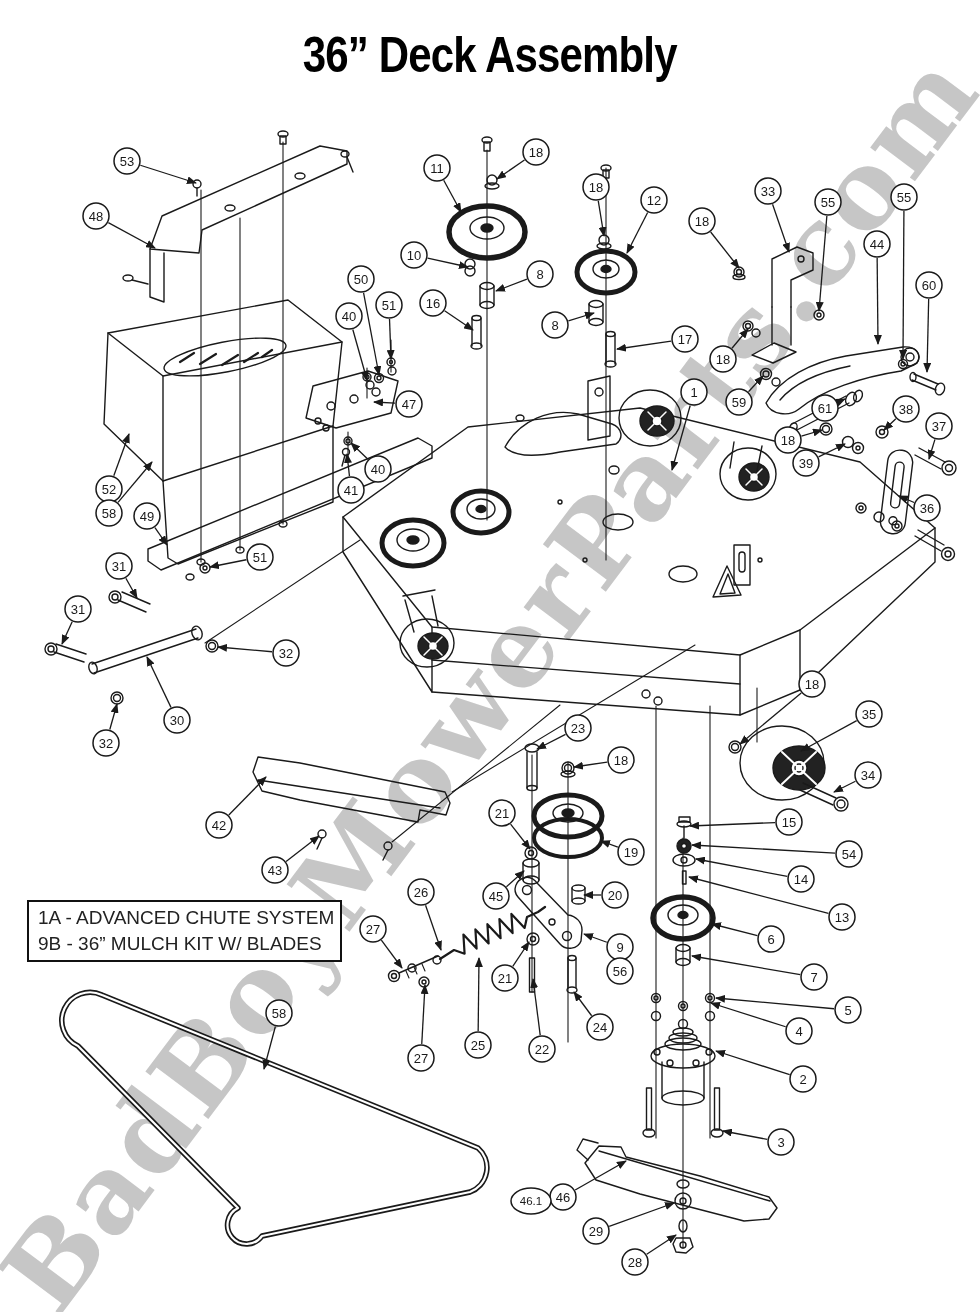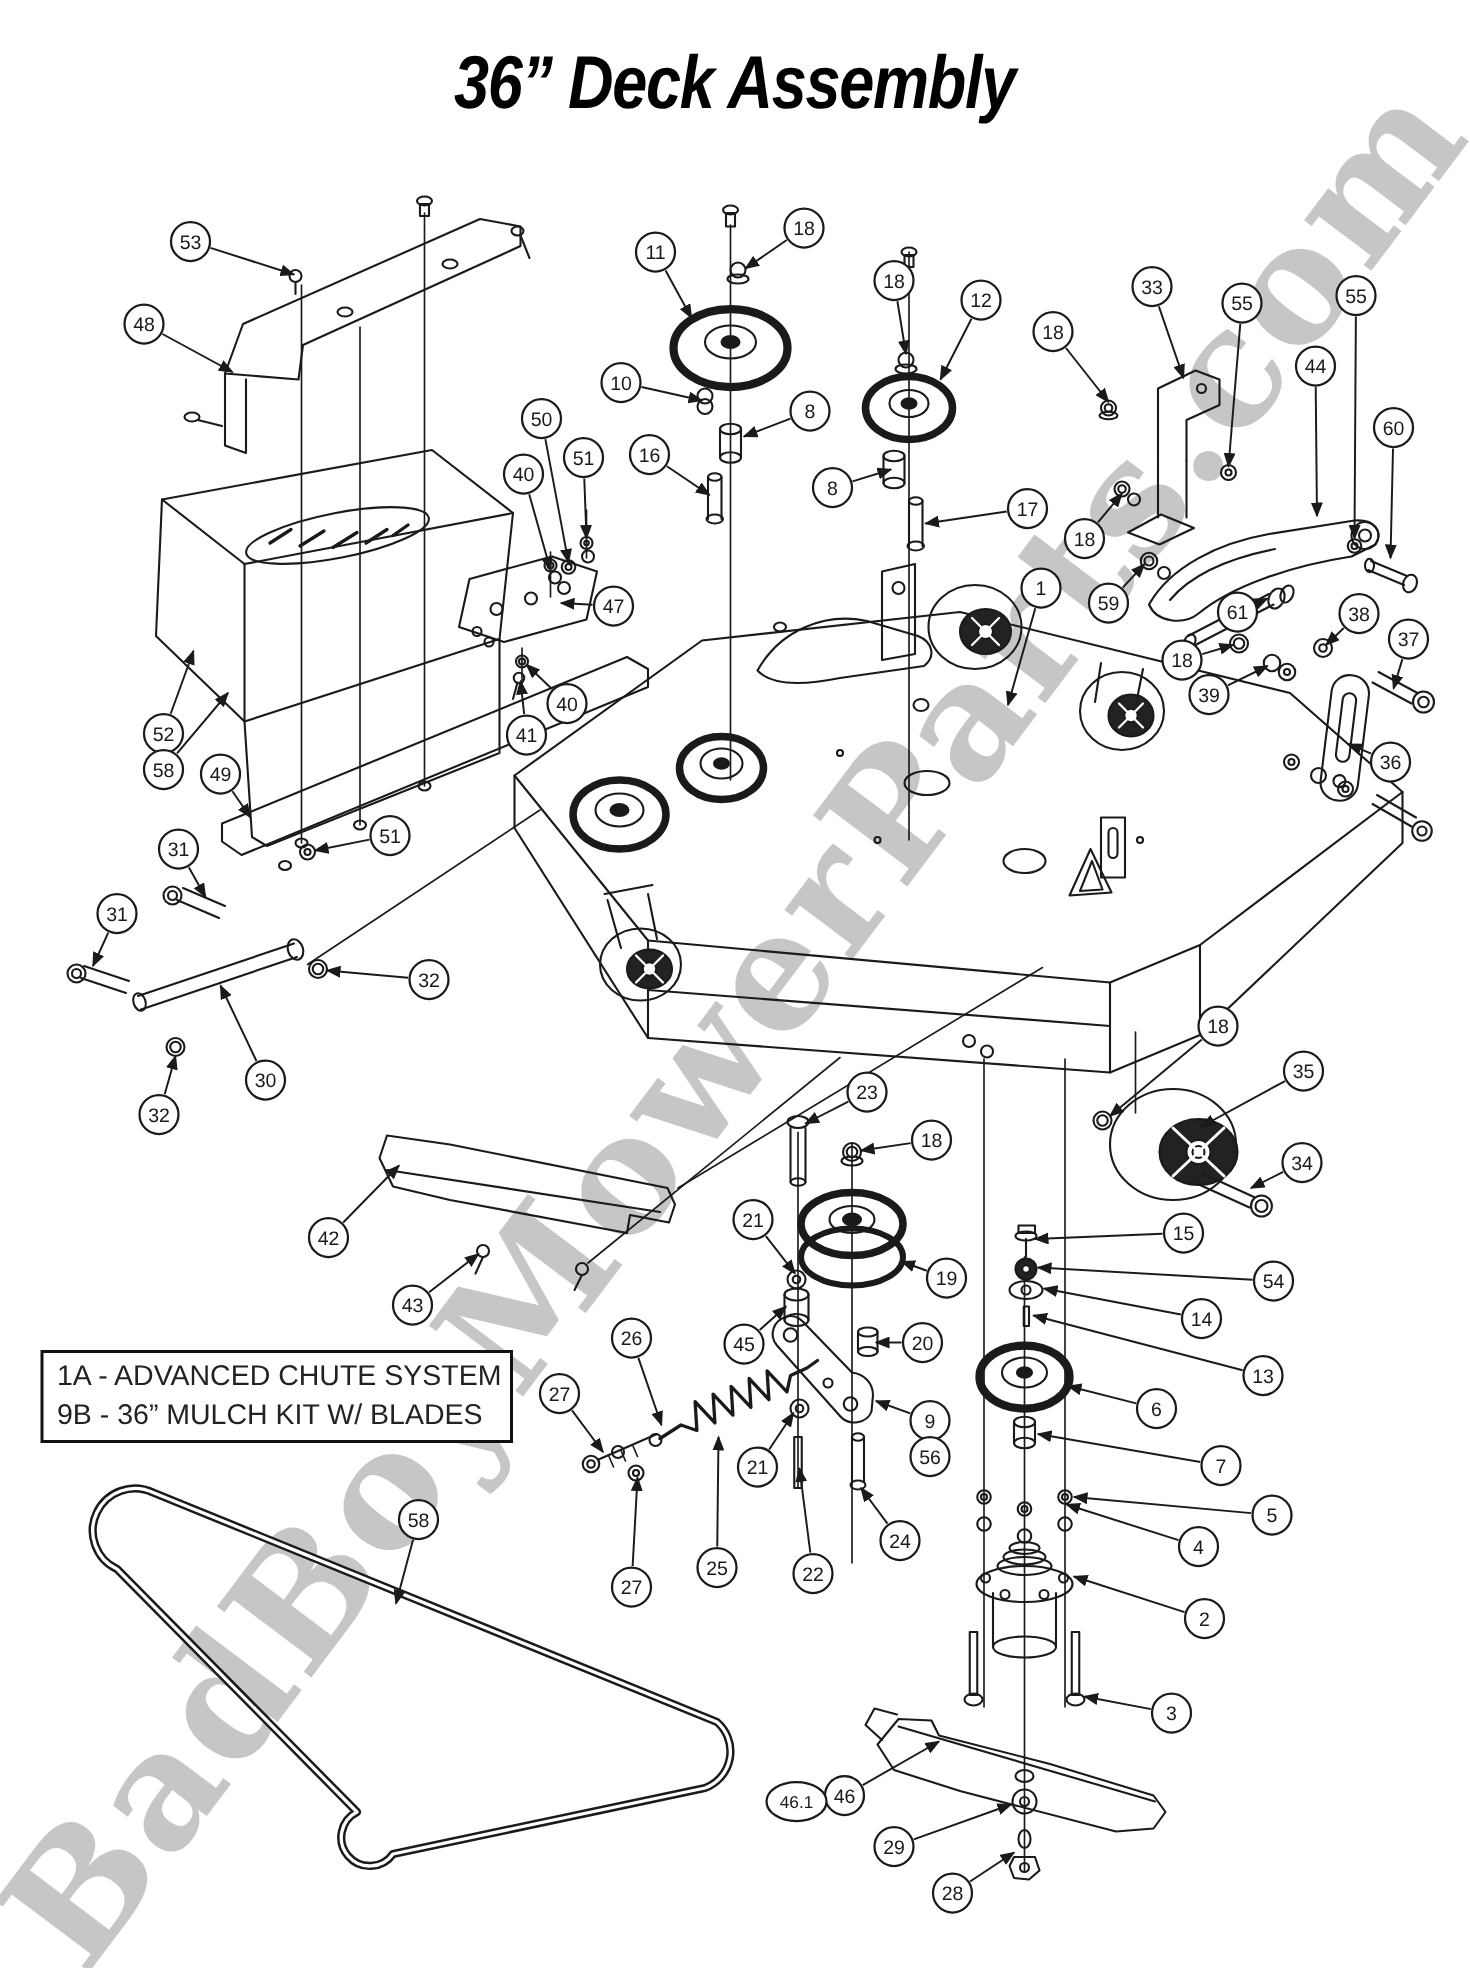--- a/index.html
+++ b/index.html
@@ -1,18 +1,18 @@
 <!DOCTYPE html>
 <html><head>
 <meta charset="utf-8">
 <style>
   html,body{margin:0;padding:0;background:#fff;}
   #stage{position:relative;width:980px;height:1312px;background:#ffffff;overflow:hidden;
          font-family:"Liberation Sans",sans-serif;}
-  .title{position:absolute;top:26px;left:0;width:100%;text-align:center;z-index:3;font-style:italic;}
+  .title{position:absolute;top:26px;left:0;width:100%;text-align:center;z-index:3;}
   .title span{display:inline-block;font-weight:bold;font-size:50px;color:#000;
               transform:scaleX(.84);letter-spacing:-1px;white-space:nowrap;}
   .watermark{position:absolute;left:50%;top:52%;transform:translate(-50%,-50%) rotate(-53deg);
              z-index:1;font-family:"DejaVu Serif",serif;font-weight:bold;font-size:108px;
              color:#8f8f8f;opacity:.5;letter-spacing:3px;white-space:nowrap;pointer-events:none;}
   svg.art{position:absolute;left:0;top:0;z-index:2;}
   .notebox{position:absolute;left:27px;top:900px;width:302px;height:58px;z-index:4;
            border:2px solid #111;background:#fff;display:flex;flex-direction:column;
            justify-content:center;padding-left:9px;}
   .notebox div{font-size:19px;color:#222;line-height:26px;letter-spacing:0;}

